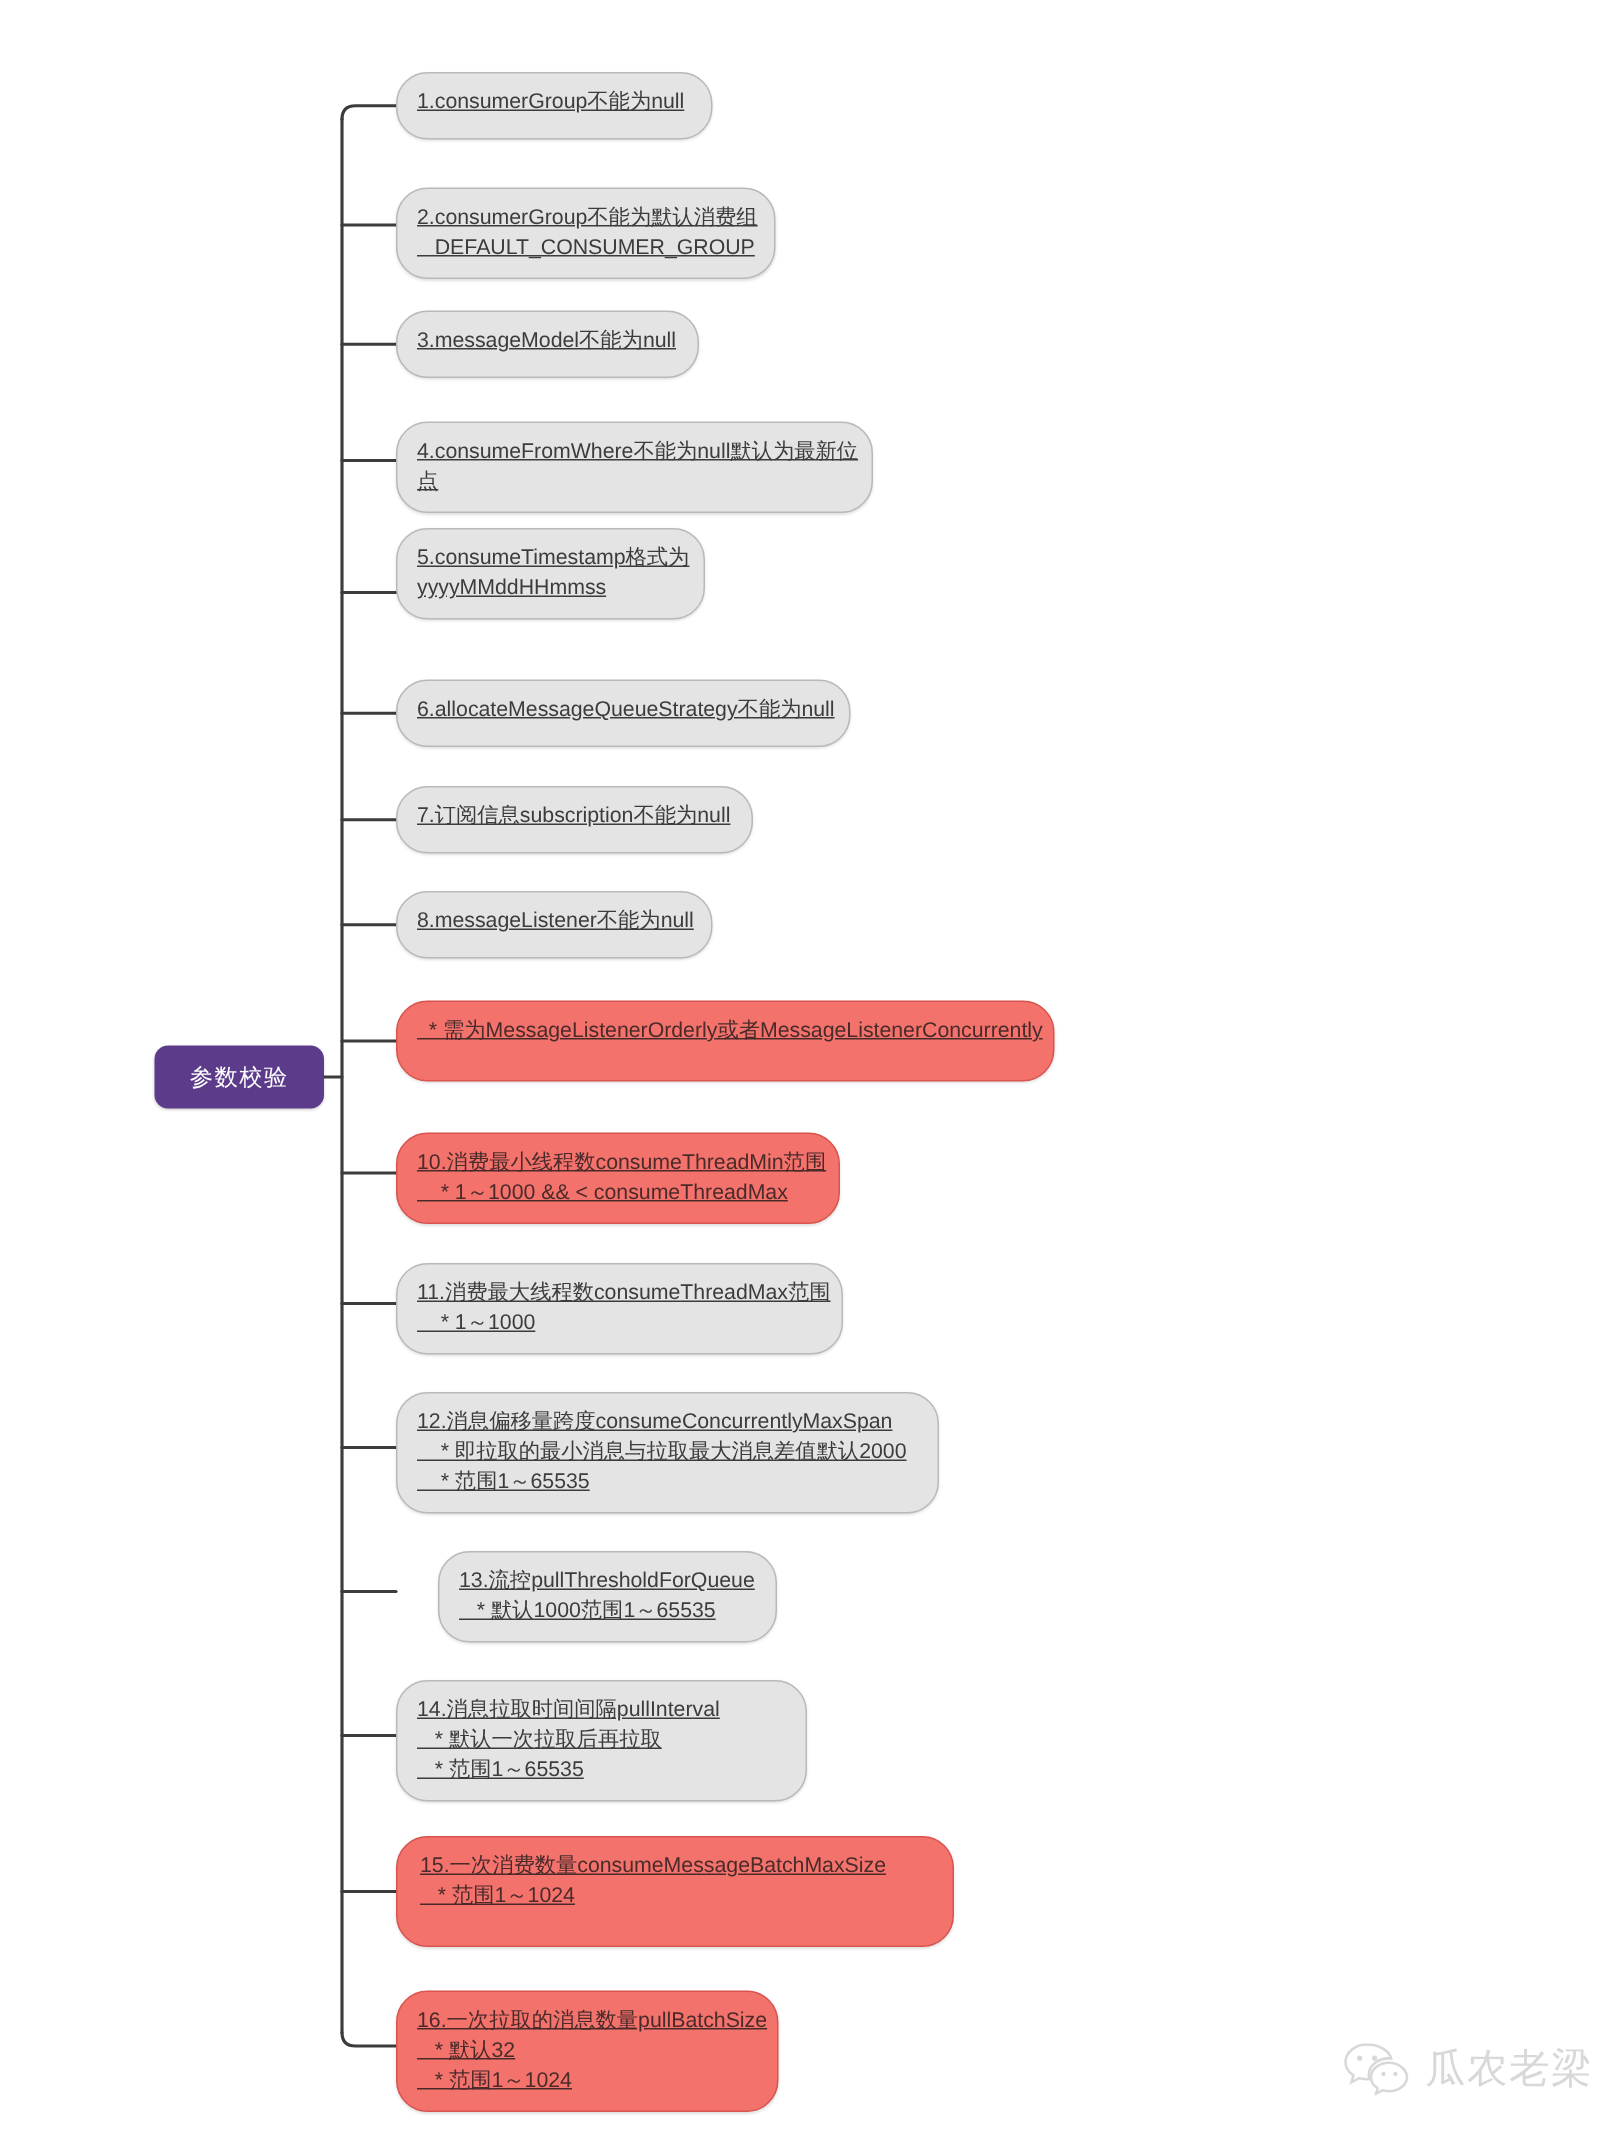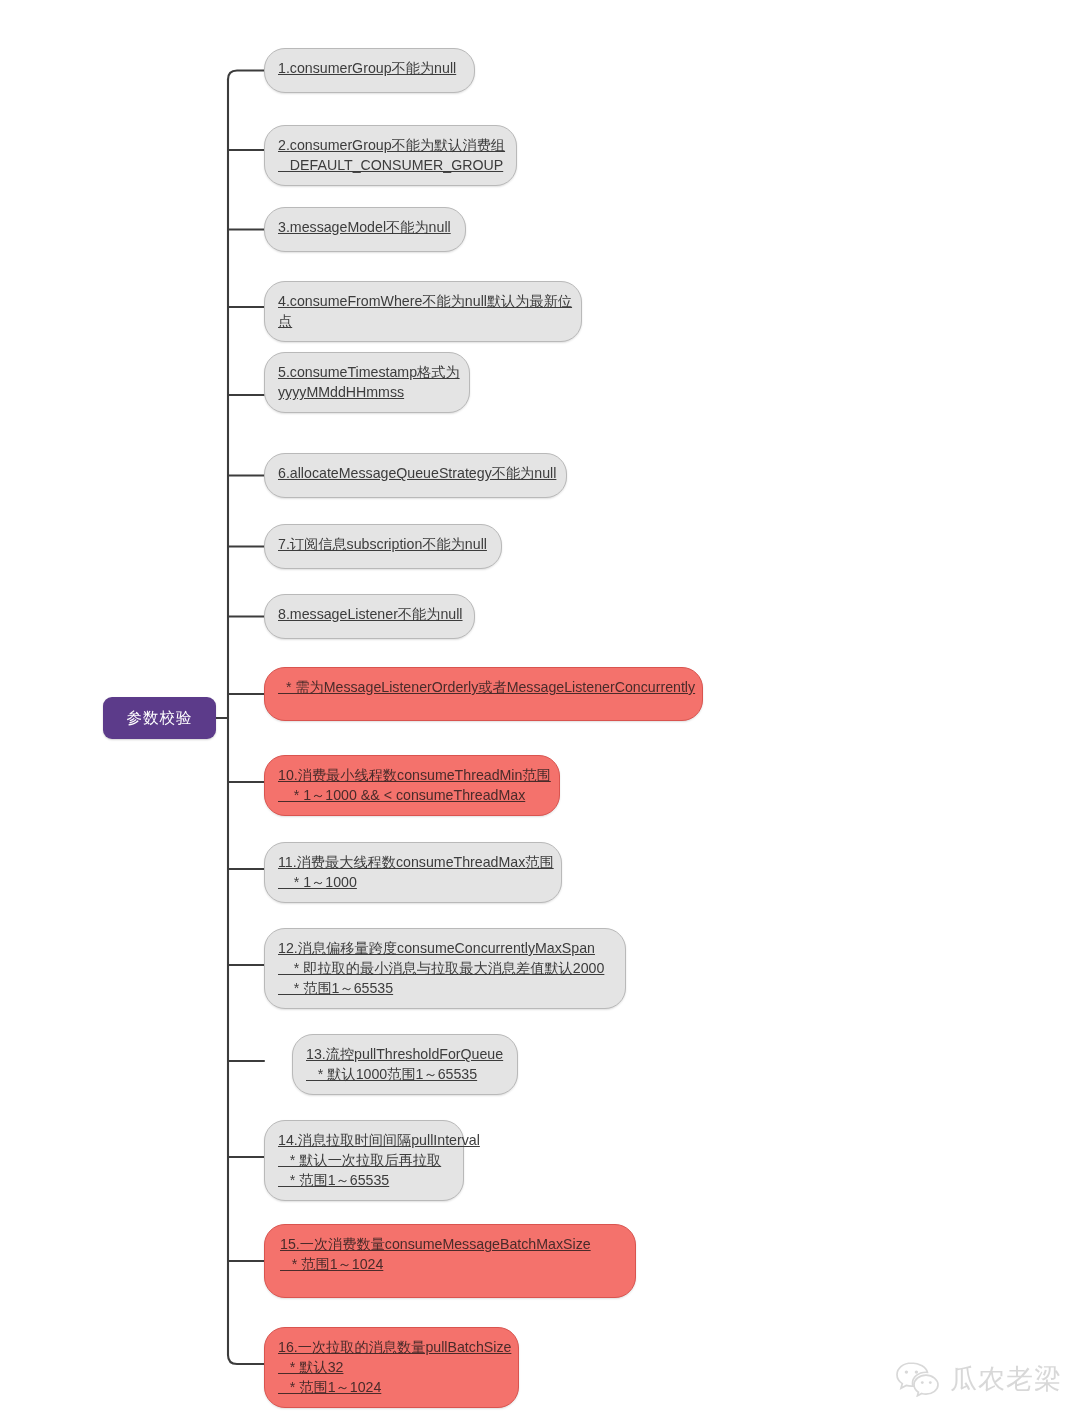--- a/index.html
+++ b/index.html
@@ -138,21 +138,21 @@
       <div class="node gray" style="left: 264px; top: 281px; width: 318px; min-height: 52px;"><span class="line">4.consumeFromWhere不能为null默认为最新位</span><span class="line">点</span></div>
       <div class="node gray" style="left: 264px; top: 352px; width: 206px; min-height: 52px;"><span class="line">5.consumeTimestamp格式为</span><span class="line">yyyyMMddHHmmss</span></div>
       <div class="node gray" style="left: 264px; top: 453px; width: 303px; min-height: 45px;"><span class="line">6.allocateMessageQueueStrategy不能为null</span></div>
       <div class="node gray" style="left: 264px; top: 524px; width: 238px; min-height: 45px;"><span class="line">7.订阅信息subscription不能为null</span></div>
       <div class="node gray" style="left: 264px; top: 594px; width: 211px; min-height: 45px;"><span class="line">8.messageListener不能为null</span></div>
       <div class="node red" style="left: 264px; top: 667px; width: 439px; min-height: 54px;"><span class="line">  * 需为MessageListenerOrderly或者MessageListenerConcurrently</span></div>
       <div class="node red" style="left: 264px; top: 755px; width: 296px; min-height: 54px;"><span class="line">10.消费最小线程数consumeThreadMin范围</span><span class="line">    * 1～1000 &amp;&amp; &lt; consumeThreadMax</span></div>
       <div class="node gray" style="left: 264px; top: 842px; width: 298px; min-height: 54px;"><span class="line">11.消费最大线程数consumeThreadMax范围</span><span class="line">    * 1～1000</span></div>
       <div class="node gray" style="left: 264px; top: 928px; width: 362px; min-height: 74px;"><span class="line">12.消息偏移量跨度consumeConcurrentlyMaxSpan</span><span class="line">    * 即拉取的最小消息与拉取最大消息差值默认2000</span><span class="line">    * 范围1～65535</span></div>
       <div class="node gray" style="left: 264px; top: 1034px; width: 226px; min-height: 54px; margin-left: 28px;"><span class="line">13.流控pullThresholdForQueue</span><span class="line">   * 默认1000范围1～65535</span></div>
-      <div class="node gray" style="left: 264px; top: 1120px; width: 200px; min-height: 74px;"><span class="line">14.消息拉取时间间隔pullInterval</span><span class="line">   * 默认一次拉取后再拉取</span><span class="line">   * 范围1～65535</span></div>
+      <div class="node gray" style="left: 264px; top: 1120px; width: 274px; min-height: 74px;"><span class="line">14.消息拉取时间间隔pullInterval</span><span class="line">   * 默认一次拉取后再拉取</span><span class="line">   * 范围1～65535</span></div>
       <div class="node red" style="left: 264px; top: 1224px; width: 372px; min-height: 74px; padding-left: 15px;"><span class="line">15.一次消费数量consumeMessageBatchMaxSize</span><span class="line">   * 范围1～1024</span></div>
       <div class="node red" style="left: 264px; top: 1327px; width: 255px; min-height: 74px;"><span class="line">16.一次拉取的消息数量pullBatchSize</span><span class="line">   * 默认32</span><span class="line">   * 范围1～1024</span></div>
     </div>
 
   <div id="watermark">
     <span>
       <svg width="46" height="36" viewBox="0 0 46 36" aria-hidden="true">
         <path d="M16.5 2C8.3 2 2 7.3 2 13.7c0 3.6 2.1 6.8 5.3 8.9L6 27.2l5.2-2.8c1.7.5 3.5.8 5.3.8.5 0 1 0 1.5-.05-.3-.9-.5-1.9-.5-2.9 0-6.1 6-11 13.4-11 .5 0 1 .02 1.5.07C31.2 6.3 24.6 2 16.5 2z" fill="none" stroke="#8a8a8a" stroke-width="1.7"></path>
         <circle cx="11.4" cy="11.1" r="1.7" fill="#8a8a8a"></circle>
         <circle cx="21.4" cy="11.1" r="1.7" fill="#8a8a8a"></circle>

